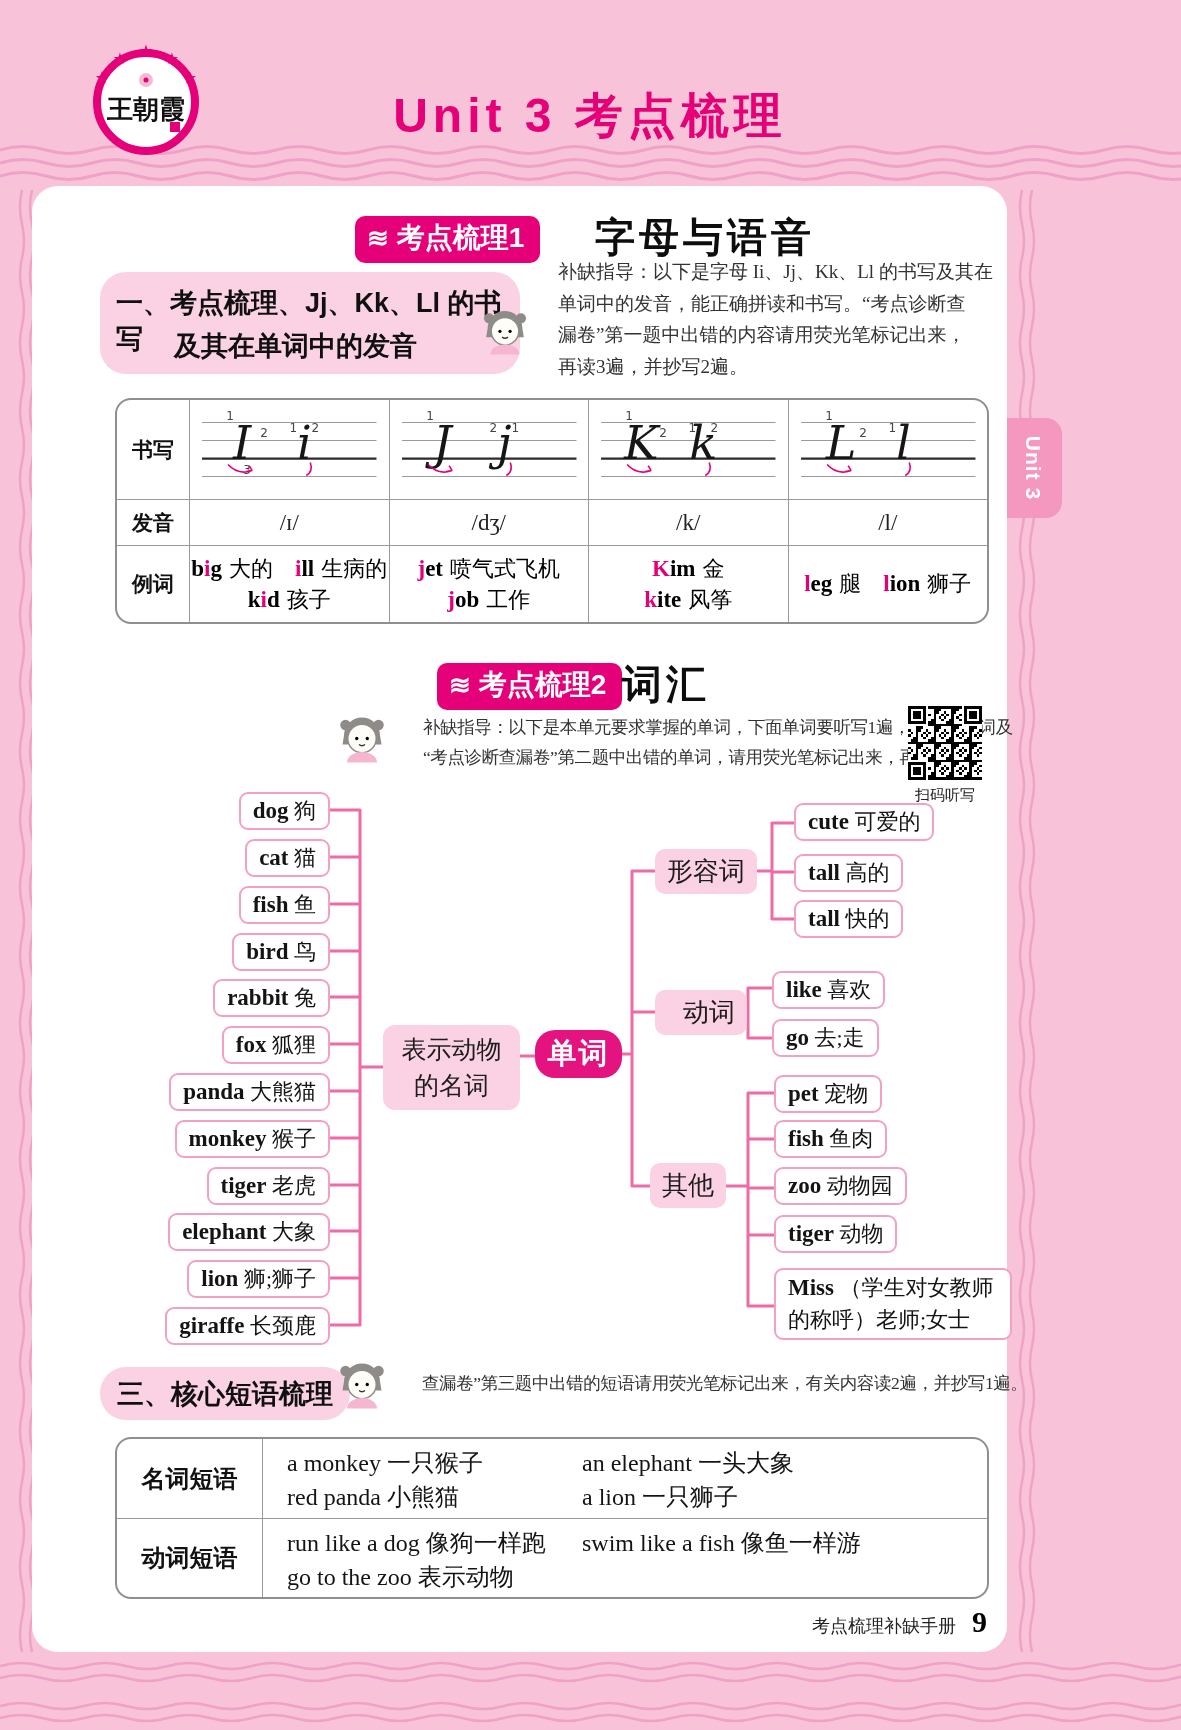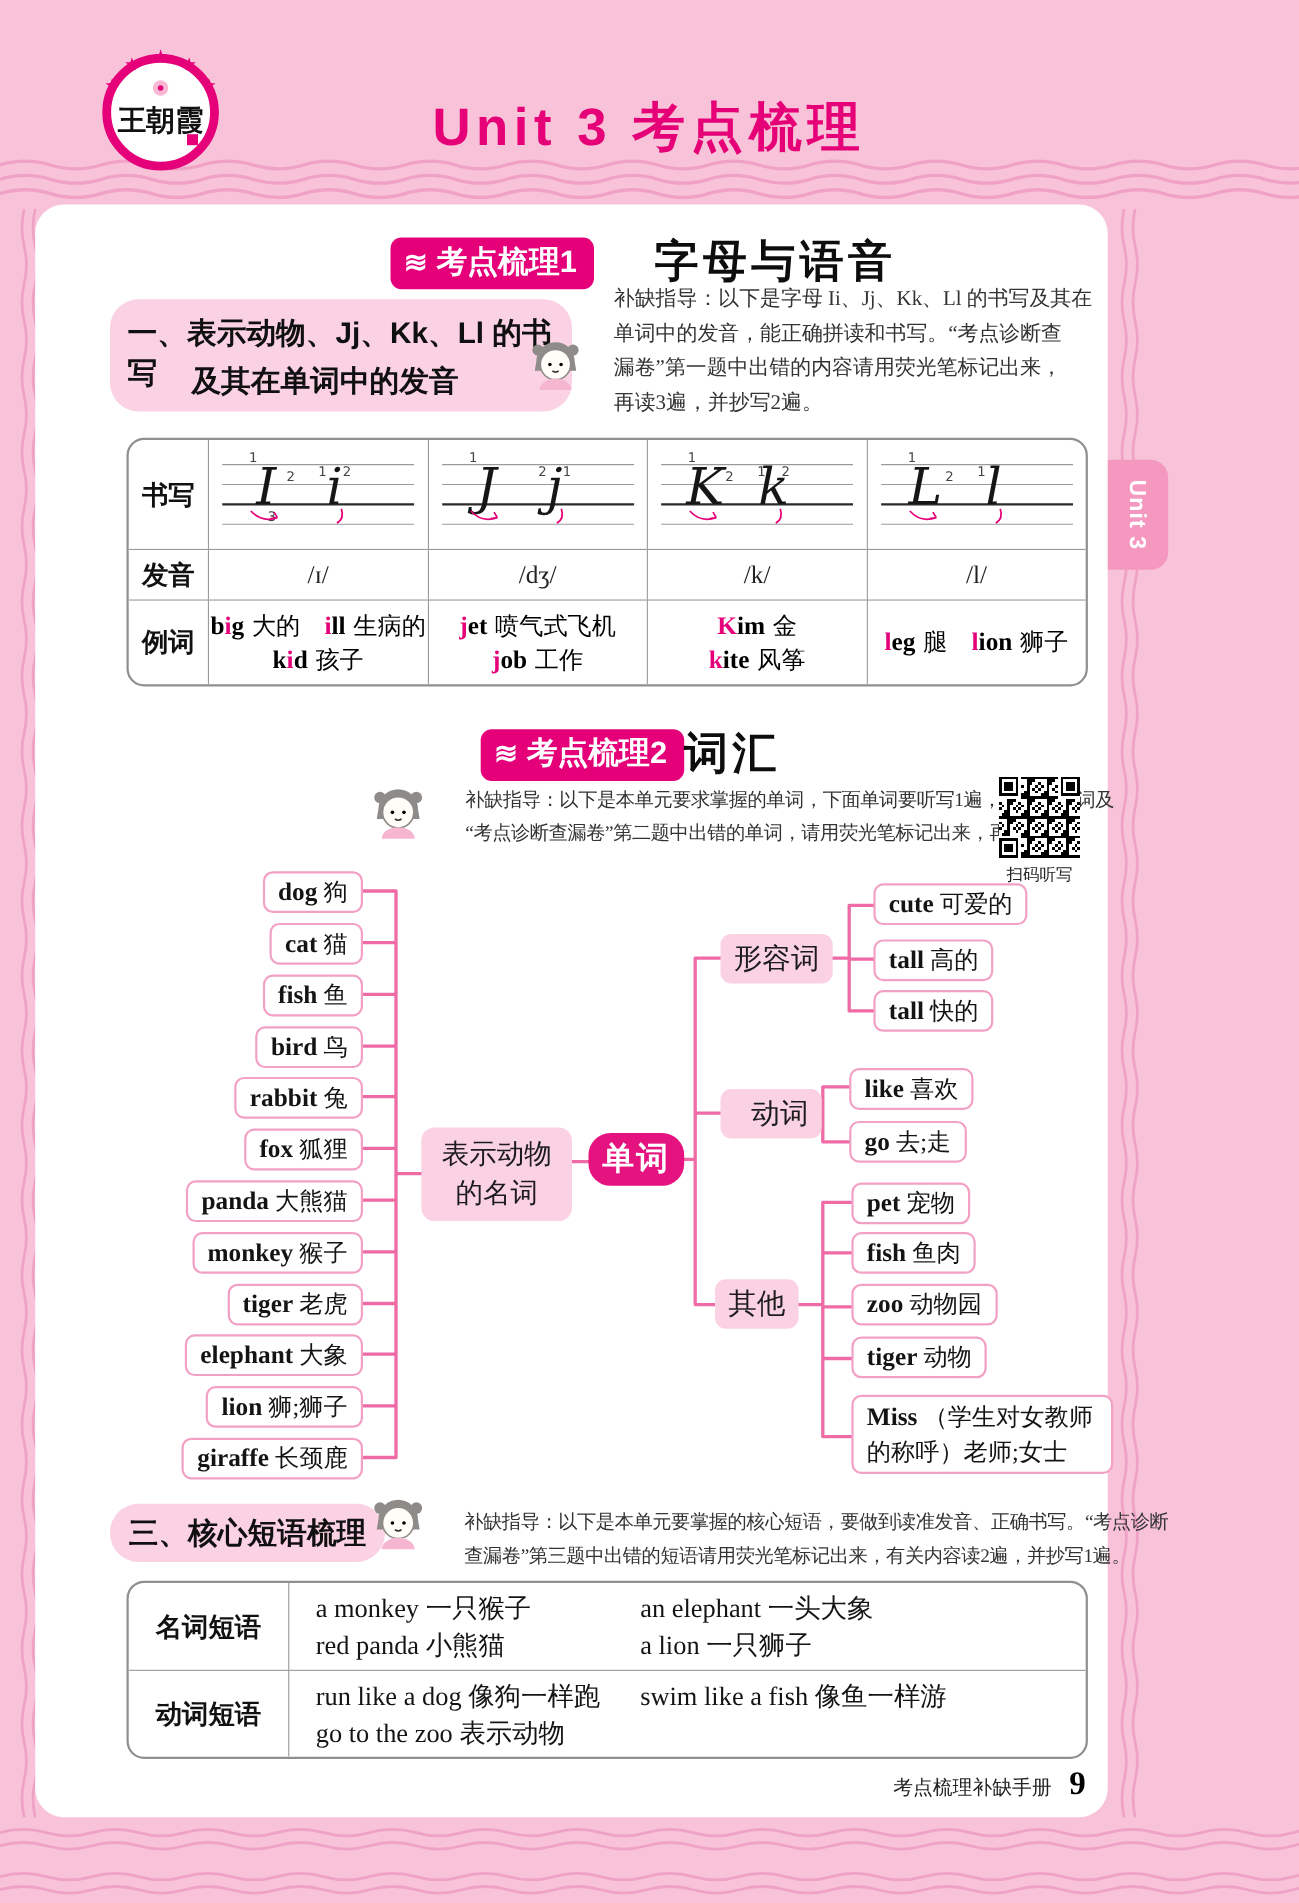--- a/index.html
+++ b/index.html
@@ -37,21 +37,21 @@
   .g1{left:526px;top:70px;font-size:19px;line-height:31.5px;}
   .g2{left:391px;top:526px;font-size:17.5px;line-height:30px;letter-spacing:-0.4px;}
   .g3{left:390px;top:1182px;font-size:17.5px;line-height:31px;letter-spacing:-0.4px;}
   
   .ltable{position:absolute;left:83px;top:212px;width:870px;height:222px;border:2px solid #8f8f8f;
     border-radius:16px;overflow:hidden;display:grid;grid-template-columns:72px repeat(4,1fr);
     grid-template-rows:99px 46px 77px;background:#fff;}
   .ltable>div{border-left:1px solid #9a9a9a;border-top:1px solid #9a9a9a;display:flex;align-items:center;justify-content:center;}
   .ltable>div:nth-child(-n+5){border-top:none;}
   .ltable>div:nth-child(5n+1){border-left:none;}
-  .rowhead{font-family:"Liberation Sans",sans-serif;font-weight:bold;font-size:24px;color:#111;}
+  .rowhead{font-family:"Liberation Sans",sans-serif;font-weight:bold;font-size:21px;color:#111;}
   .sound{font-size:23px;color:#222;}
   .ex{flex-direction:column;gap:1px;font-size:22px;}
   .exline{display:flex;gap:22px;justify-content:center;}
   .wd .en{font-weight:bold;font-size:23px;}
   .wd .zh{margin-left:7px;}
   .acc{color:#e5007a;}
   .wcell{width:100%;height:100%;}
   .wl{font-family:"DejaVu Serif",serif;font-style:italic;font-size:46px;fill:#161616;text-anchor:middle;}
   .wn{font-family:"DejaVu Sans",sans-serif;font-size:12px;fill:#444;text-anchor:middle;}
   .warr{stroke:#e5007a;stroke-width:1.6;fill:none;}
@@ -133,21 +133,21 @@
 
   <div id="content">
 
     <div class="sbadge" style="left:323px;top:30px;">
       <span class="wv">≋</span>
       <span>考点梳理1</span>
     </div>
     <div class="stitle" style="left:563px;top:24px;">字母与语音</div>
 
     <div class="topicbox tb1">
-      <div class="l1">一、表示动物、Jj、Kk、Ll 的书写</div>
+      <div class="l1">一、考点梳理、Jj、Kk、Ll 的书写</div>
       <div class="l2">及其在单词中的发音</div>
     </div>
     <svg class="avatar" style="left:444px;top:112px;" width="58" height="58" viewBox="0 0 40 40">
       <circle cx="9" cy="14" r="3.5" fill="#8f8b89"></circle>
         <circle cx="31" cy="14" r="3.5" fill="#8f8b89"></circle>
       <path d="M8,21a12,12 0 0 1 24,0l1,6h-4a9,9 0 0 0 -18,0h-4z" fill="#8f8b89"></path>
       <circle cx="20" cy="23" r="9.5" fill="#fffdf8" stroke="#8f8b89"></circle>
       <circle cx="16.5" cy="23" r="1.1"></circle>
         <circle cx="23.5" cy="23" r="1.1"></circle>
       <path d="M18,27q2,1.6 4,0" stroke="#333" fill="none"></path>
@@ -693,21 +693,20 @@
       <circle cx="9" cy="14" r="3.5" fill="#8f8b89"></circle>
         <circle cx="31" cy="14" r="3.5" fill="#8f8b89"></circle>
       <path d="M8,21a12,12 0 0 1 24,0l1,6h-4a9,9 0 0 0 -18,0h-4z" fill="#8f8b89"></path>
       <circle cx="20" cy="23" r="9.5" fill="#fffdf8" stroke="#8f8b89"></circle>
       <circle cx="16.5" cy="23" r="1.1"></circle>
         <circle cx="23.5" cy="23" r="1.1"></circle>
       <path d="M18,27q2,1.6 4,0" stroke="#333" fill="none"></path>
       <path d="M10,39a10,7 0 0 1 20,0z" fill="#f6b6cf"></path>
     </svg>
     <div class="guide g3">
-      <div>补缺指导：以下是本单元要掌握的核心短语，要做到读准发音、正确书写。“考点诊断</div>
         <div>查漏卷”第三题中出错的短语请用荧光笔标记出来，有关内容读2遍，并抄写1遍。</div>
     </div>
 
     <div class="ptable">
       <div class="phead">名词短语</div>
       <div class="pcell">
         <div class="pline"><span class="pa">a monkey 一只猴子</span><span>an elephant 一头大象</span></div>
         <div class="pline"><span class="pa">red panda 小熊猫</span><span>a lion 一只狮子</span></div>
       </div>
       <div class="phead">动词短语</div>

